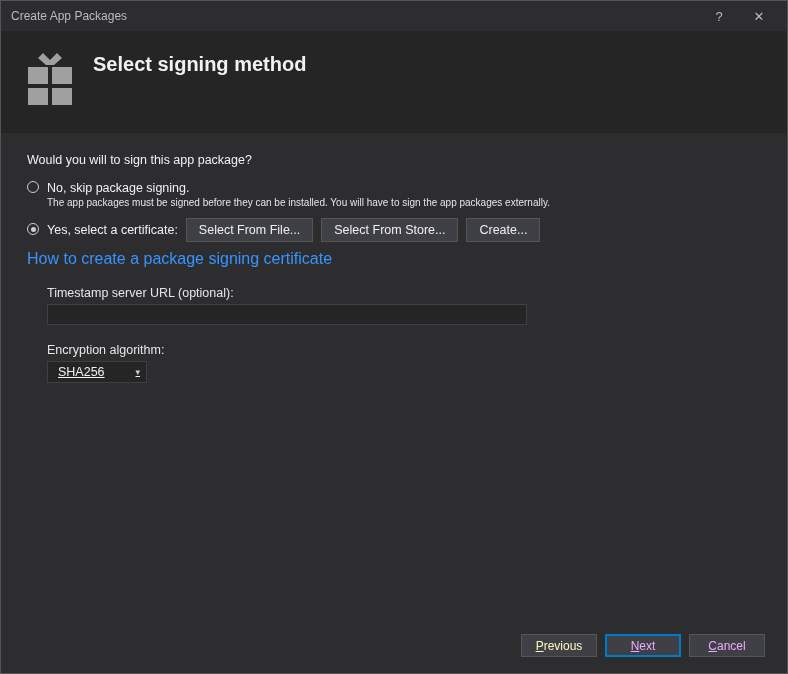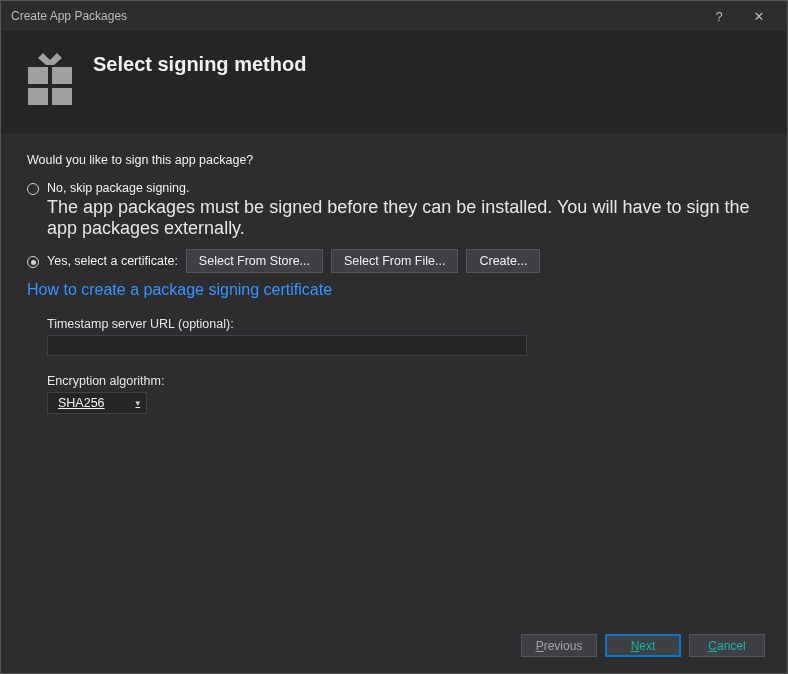--- a/index.html
+++ b/index.html
@@ -51,21 +51,21 @@
     .content {
       flex: 1;
       background: #2d2d30;
       padding: 20px 26px;
       color: #f1f1f1;
       font-size: 12.5px;
     }
     .prompt { margin-bottom: 14px; }
     .radio-row {
       display: flex;
-      align-items: flex-end;
+      align-items: flex-start;
       gap: 8px;
       margin-bottom: 2px;
     }
     .radio {
       width: 12px; height: 12px;
       border-radius: 50%;
       border: 1.5px solid #cfcfcf;
       background: #2d2d30;
       display: inline-flex;
       align-items: center;
@@ -73,21 +73,21 @@
       flex-shrink: 0;
     }
     .radio .dot {
       width: 5px; height: 5px;
       border-radius: 50%;
       background: #cfcfcf;
     }
     .explain {
       margin: 0 0 10px 20px;
       color: #e6e6e6;
-      font-size: 18px;
+      font-size: 10px;
     }
     .cert-row {
       display: flex;
       align-items: center;
       gap: 8px;
       margin-bottom: 8px;
     }
     .btn-inline {
       background: #3f3f46;
       border: 1px solid #555;
@@ -136,35 +136,35 @@
       padding: 10px 22px 16px 22px;
       display: flex;
       justify-content: flex-end;
       gap: 8px;
     }
     .btn-footer {
       width: 76px;
       height: 23px;
       background: #3f3f46;
       border: 1px solid #555;
-      color: #14b8a6;
+      color: #f0abfc;
       font-size: 12px;
       font-family: inherit;
       cursor: pointer;
       display: inline-flex;
       align-items: center;
       justify-content: center;
     }
     .btn-footer.primary {
       border: 1px solid #007acc;
       box-shadow: 0 0 0 1px #007acc inset;
     }
     .btn-footer .ul { text-decoration: underline; }
     .btn-footer.disabled {
-      color: #a3a3a3;
+      color: #fef9c3;
     }
   </style>
 </head>
 <body>
 
 <div class="titlebar">
   <span class="title">Create App Packages</span>
   <div class="winbtn">?</div>
   <div class="winbtn">✕</div>
 </div>
@@ -178,37 +178,37 @@
         <rect x="25" y="14" width="20" height="17"></rect>
         <rect x="1" y="35" width="20" height="17"></rect>
         <rect x="25" y="35" width="20" height="17"></rect>
       </g>
     </svg>
   </span>
   <h1>Select signing method</h1>
 </div>
 
 <div class="content">
-  <div class="prompt">Would you like to sign this app package?</div>
+  <div class="prompt">Would you will to sign this app package?</div>
 
   <div class="radio-row">
     <span class="radio"></span>
     <span>No, skip package signing.</span>
   </div>
   <div class="explain">The app packages must be signed before they can be installed. You will have to sign the app packages externally.</div>
 
   <div class="cert-row">
     <div class="radio-row" style="margin-bottom:0;">
       <span class="radio">
           <span class="dot"></span>
         </span>
       <span>Yes, select a certificate:</span>
     </div>
+    <button class="btn-inline">Select From File...</button>
     <button class="btn-inline">Select From Store...</button>
-    <button class="btn-inline">Select From File...</button>
     <button class="btn-inline">Create...</button>
   </div>
 
   <a class="link">How to create a package signing certificate</a>
 
   <div class="subsection">
     <div class="sublabel">Timestamp server URL (optional):</div>
     <input class="textfield" type="text" value="" style="">
   </div>
 

